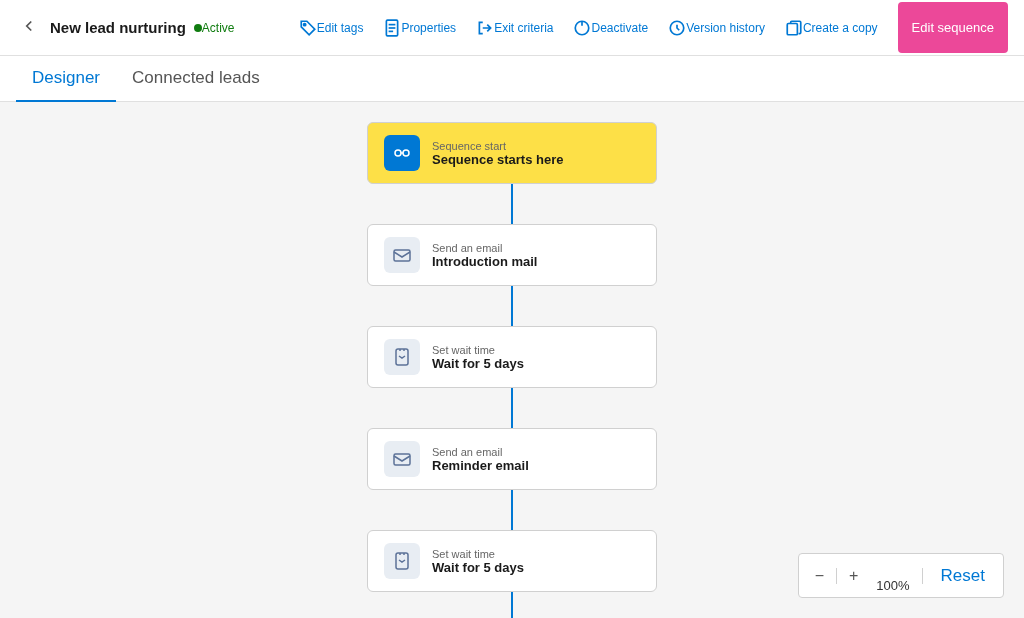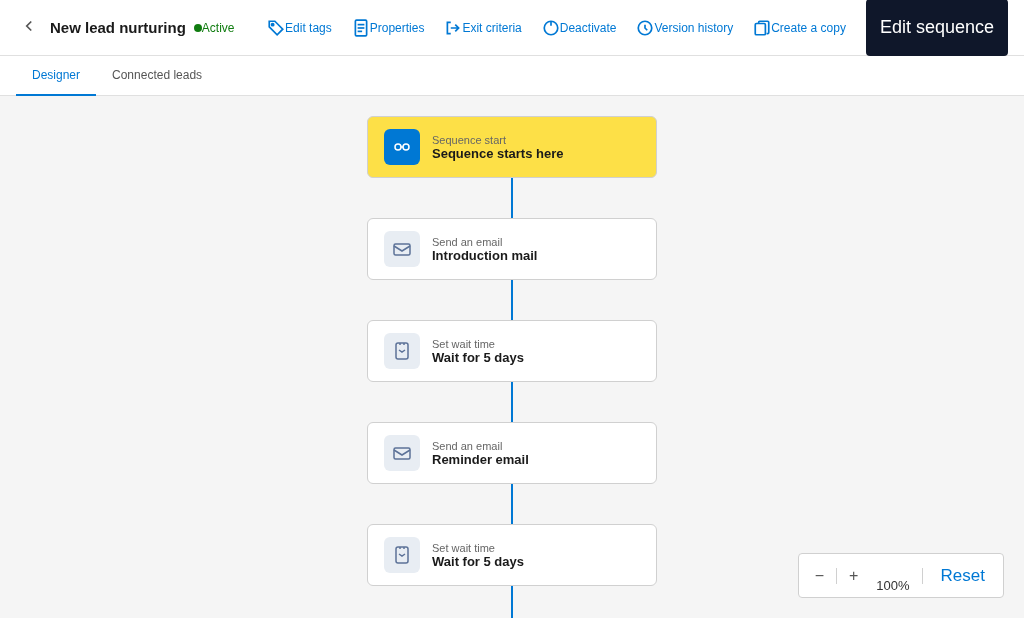--- a/index.html
+++ b/index.html
@@ -29,32 +29,32 @@
     }
     .header-actions {
       display: flex; align-items: center; gap: 4px; margin-left: auto;
     }
     .header-action-btn {
       display: flex; align-items: center; 
       background: none; border: none; cursor: pointer;
       color: #0078d4; font-size: 12px; padding: 4px 8px; border-radius: 3px;
     }
     .edit-sequence-btn {
-      background: #0f172a; color: #fff; border: none; border-radius: 4px;
-      padding: 18px 14px; font-size: 18px; font-weight: 500; cursor: pointer;
+      background: #ec4899; color: #fff; border: none; border-radius: 4px;
+      padding: 18px 14px; font-size: 13px; font-weight: 500; cursor: pointer;
       margin-left: 8px;
     }
 
     
     .tabs {
       display: flex; background: #fff; border-bottom: 1px solid #e0e0e0;
       padding: 0 16px;
     }
     .tab {
-      padding: 12px 16px; font-size: 12px; cursor: pointer; color: #555;
+      padding: 12px 16px; font-size: 17px; cursor: pointer; color: #555;
       border-bottom: 2px solid transparent; margin-bottom: -1px;
     }
     .tab.active {
       color: #0078d4; border-bottom: 2px solid #0078d4; font-weight: 500;
     }
 
     
     .canvas {
       flex: 1; overflow-y: auto; padding: 20px;
       display: flex; flex-direction: column; align-items: center;

